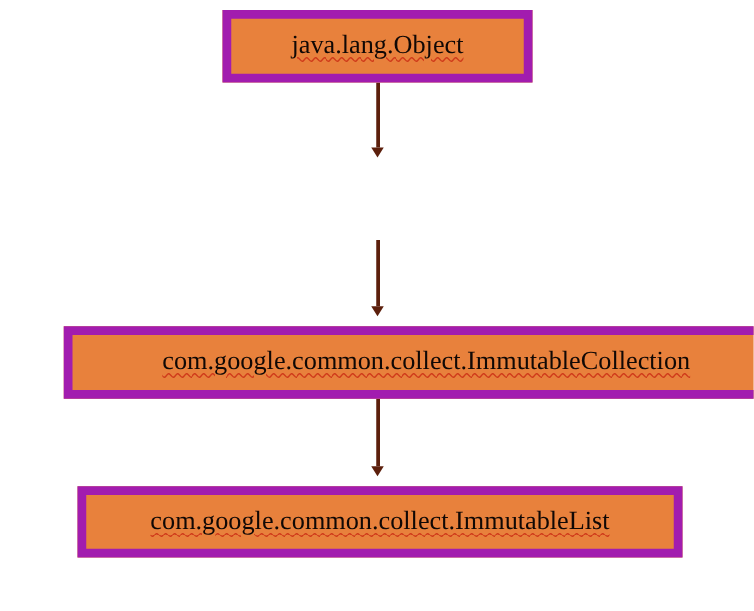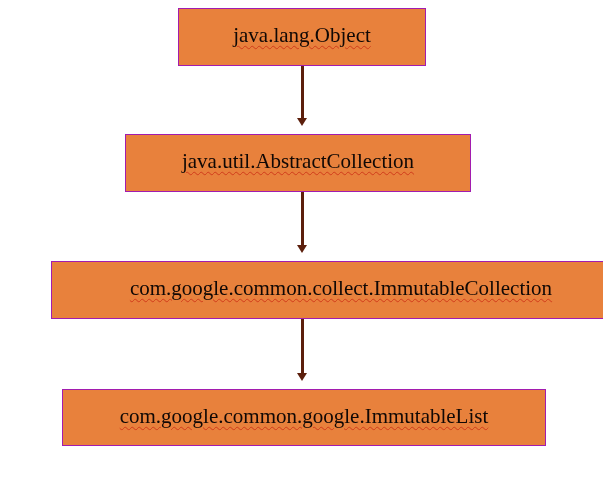--- a/index.html
+++ b/index.html
@@ -12,21 +12,21 @@
     width: 603px;
     height: 489px;
     background: #ffffff;
     overflow: hidden;
     font-family: "Liberation Serif", "DejaVu Serif", serif;
   }
   .node {
     position: absolute;
     box-sizing: border-box;
     background: #e8813c;
-    border: 1px solid #a21caf;
+    border: 7px solid #a21caf;
     display: flex;
     align-items: center;
     justify-content: center;
   }
   .node-label {
     font-family: "Liberation Serif", "DejaVu Serif", serif;
     font-size: 21px;
     line-height: 1;
     color: #100805;
     white-space: nowrap;
@@ -63,25 +63,22 @@
   <div class="edge" style="left:301px; top:192px; height:53px;"></div>
   <div class="arrowhead" style="left:297px; top:245px;"></div>
 
   <div class="edge" style="left:301px; top:319px; height:54px;"></div>
   <div class="arrowhead" style="left:297px; top:373px;"></div>
 
   <div class="node" style="left:178px; top:8px; width:248px; height:58px;">
     <span class="node-label">java.lang.Object</span>
   </div>
 
-  <div class="node" style="left:125px; top:134px; width:346px; height:58px;">
-    <span class="node-label">java.util.AbstractCollection</span>
-  </div>
 
   <div class="node" style="left:13px; top:261px; width:580px; height:58px;margin-left:38px;">
     <span class="node-label">com.google.common.collect.ImmutableCollection</span>
   </div>
 
   <div class="node" style="left:62px; top:389px; width:484px; height:57px;">
-    <span class="node-label">com.google.common.google.ImmutableList</span>
+    <span class="node-label">com.google.common.collect.ImmutableList</span>
   </div>
 
 </div>
 
 </body></html>

